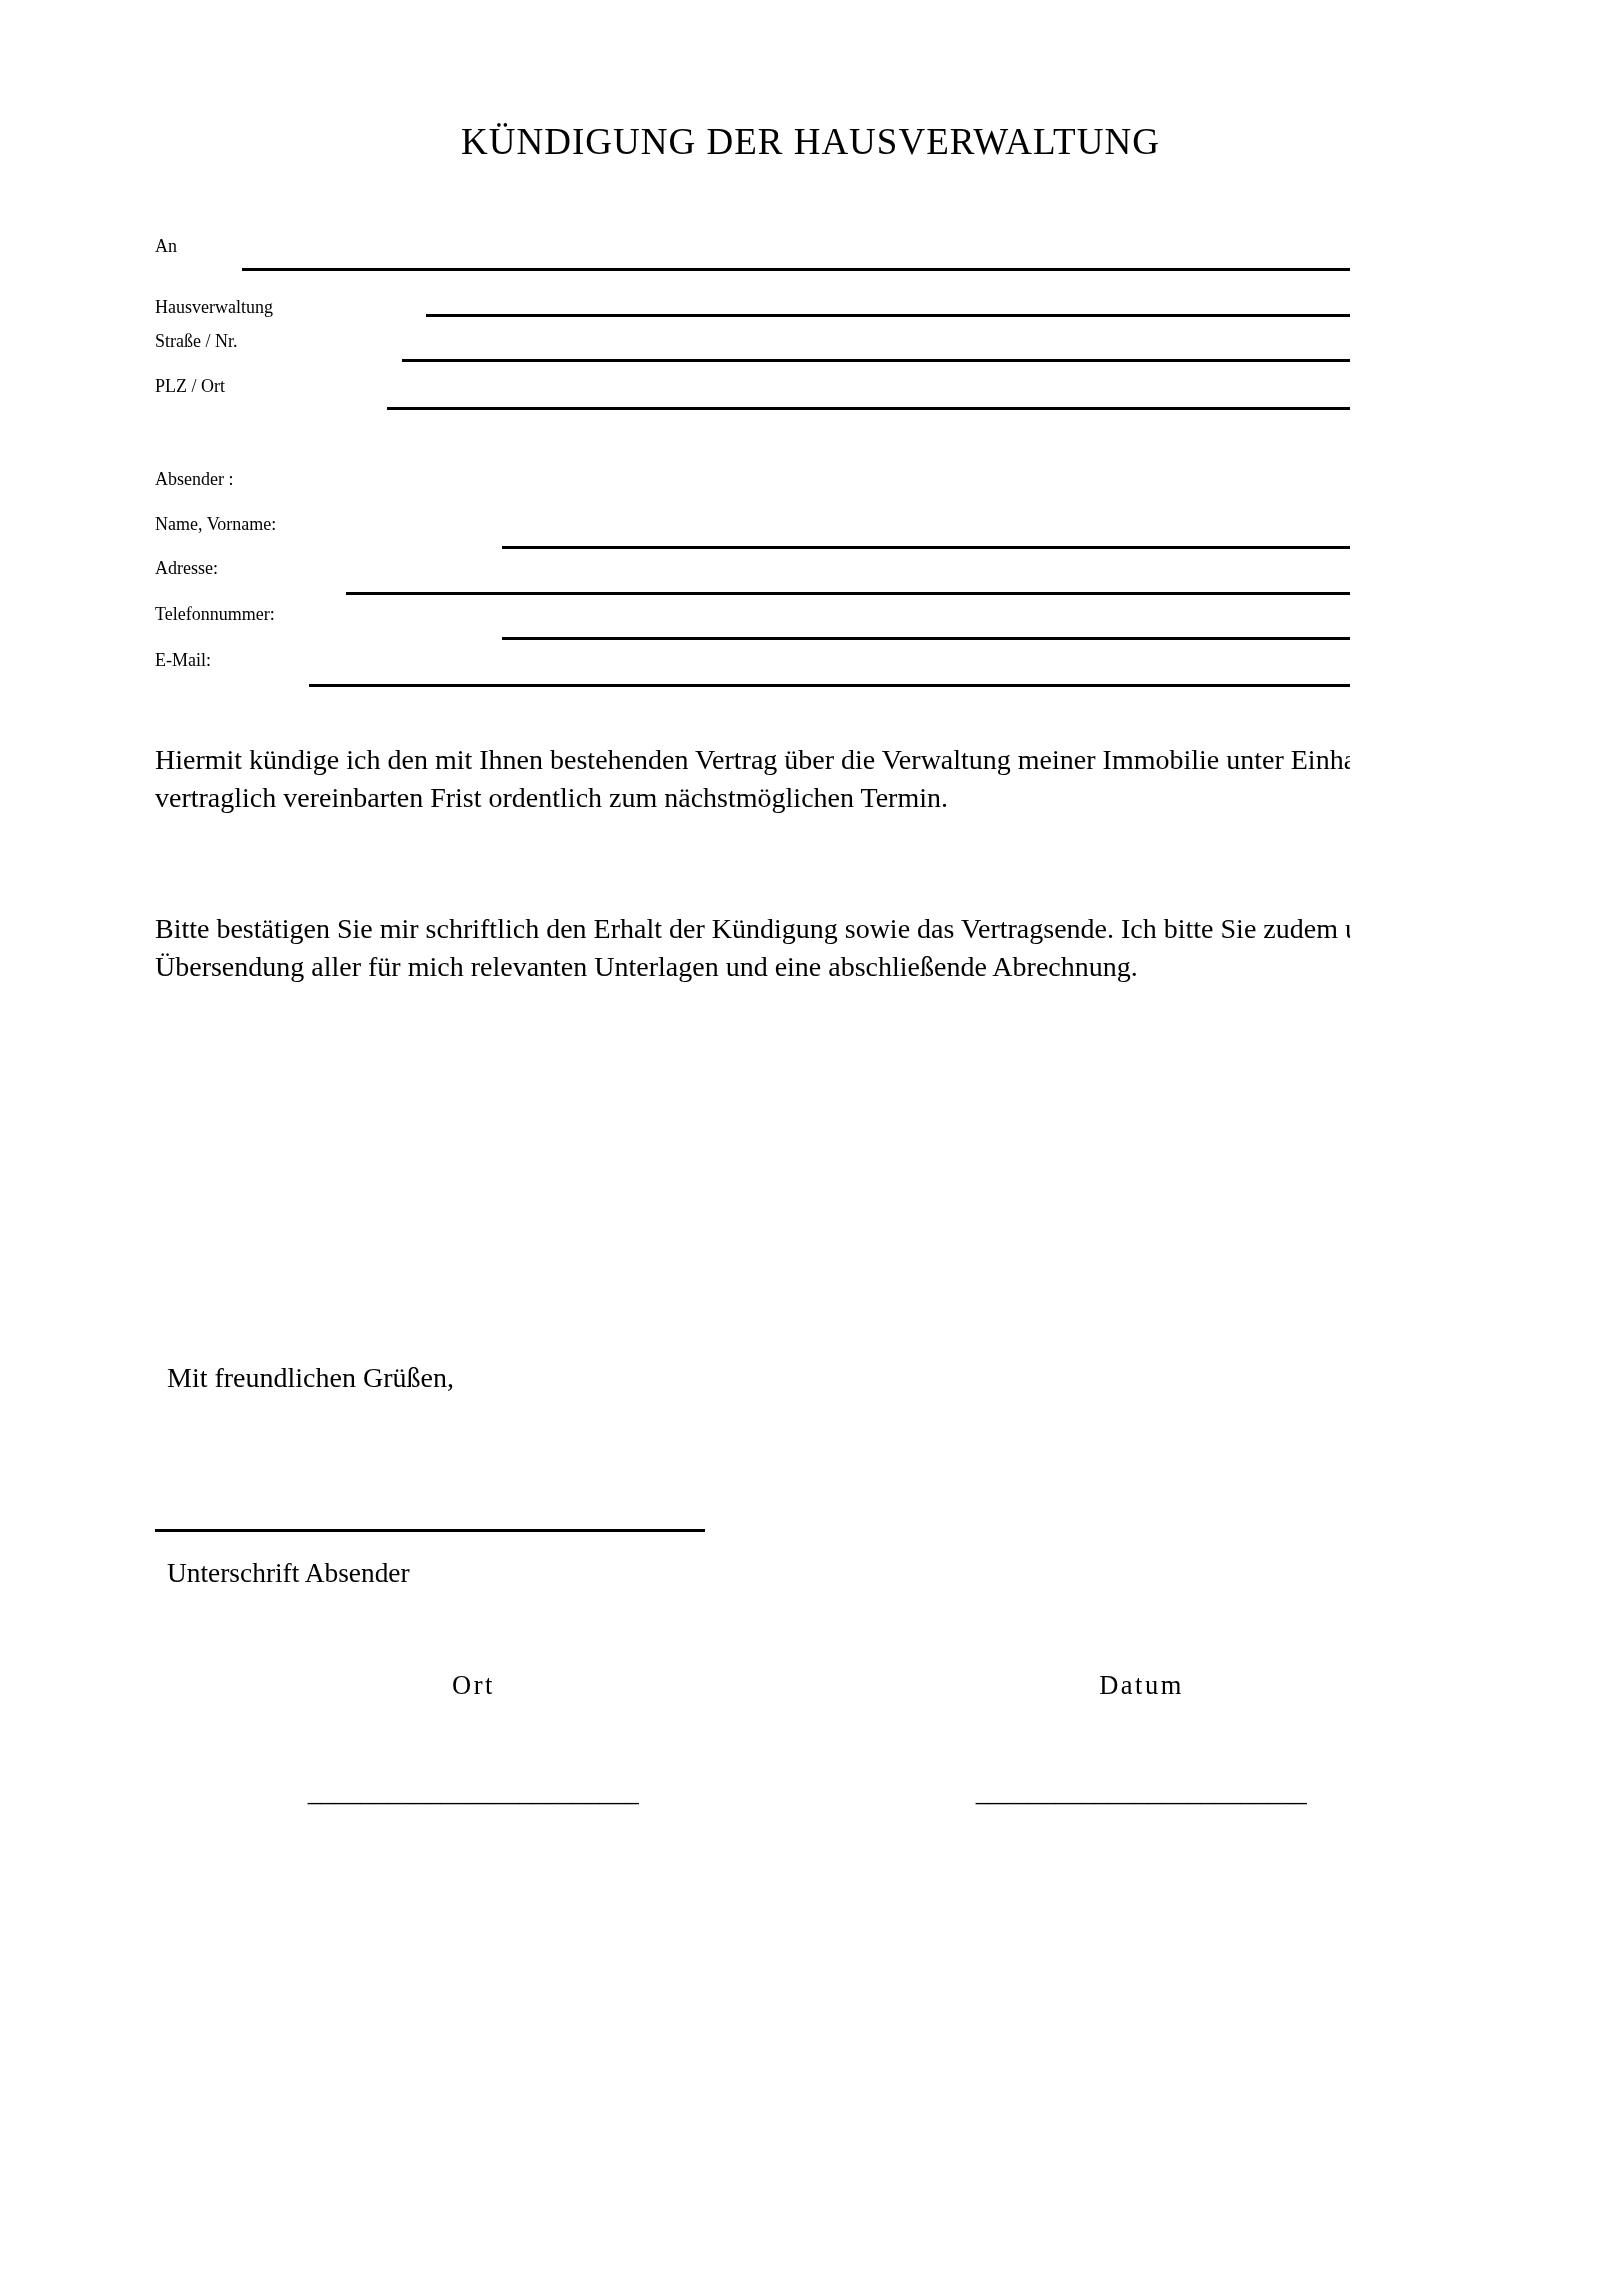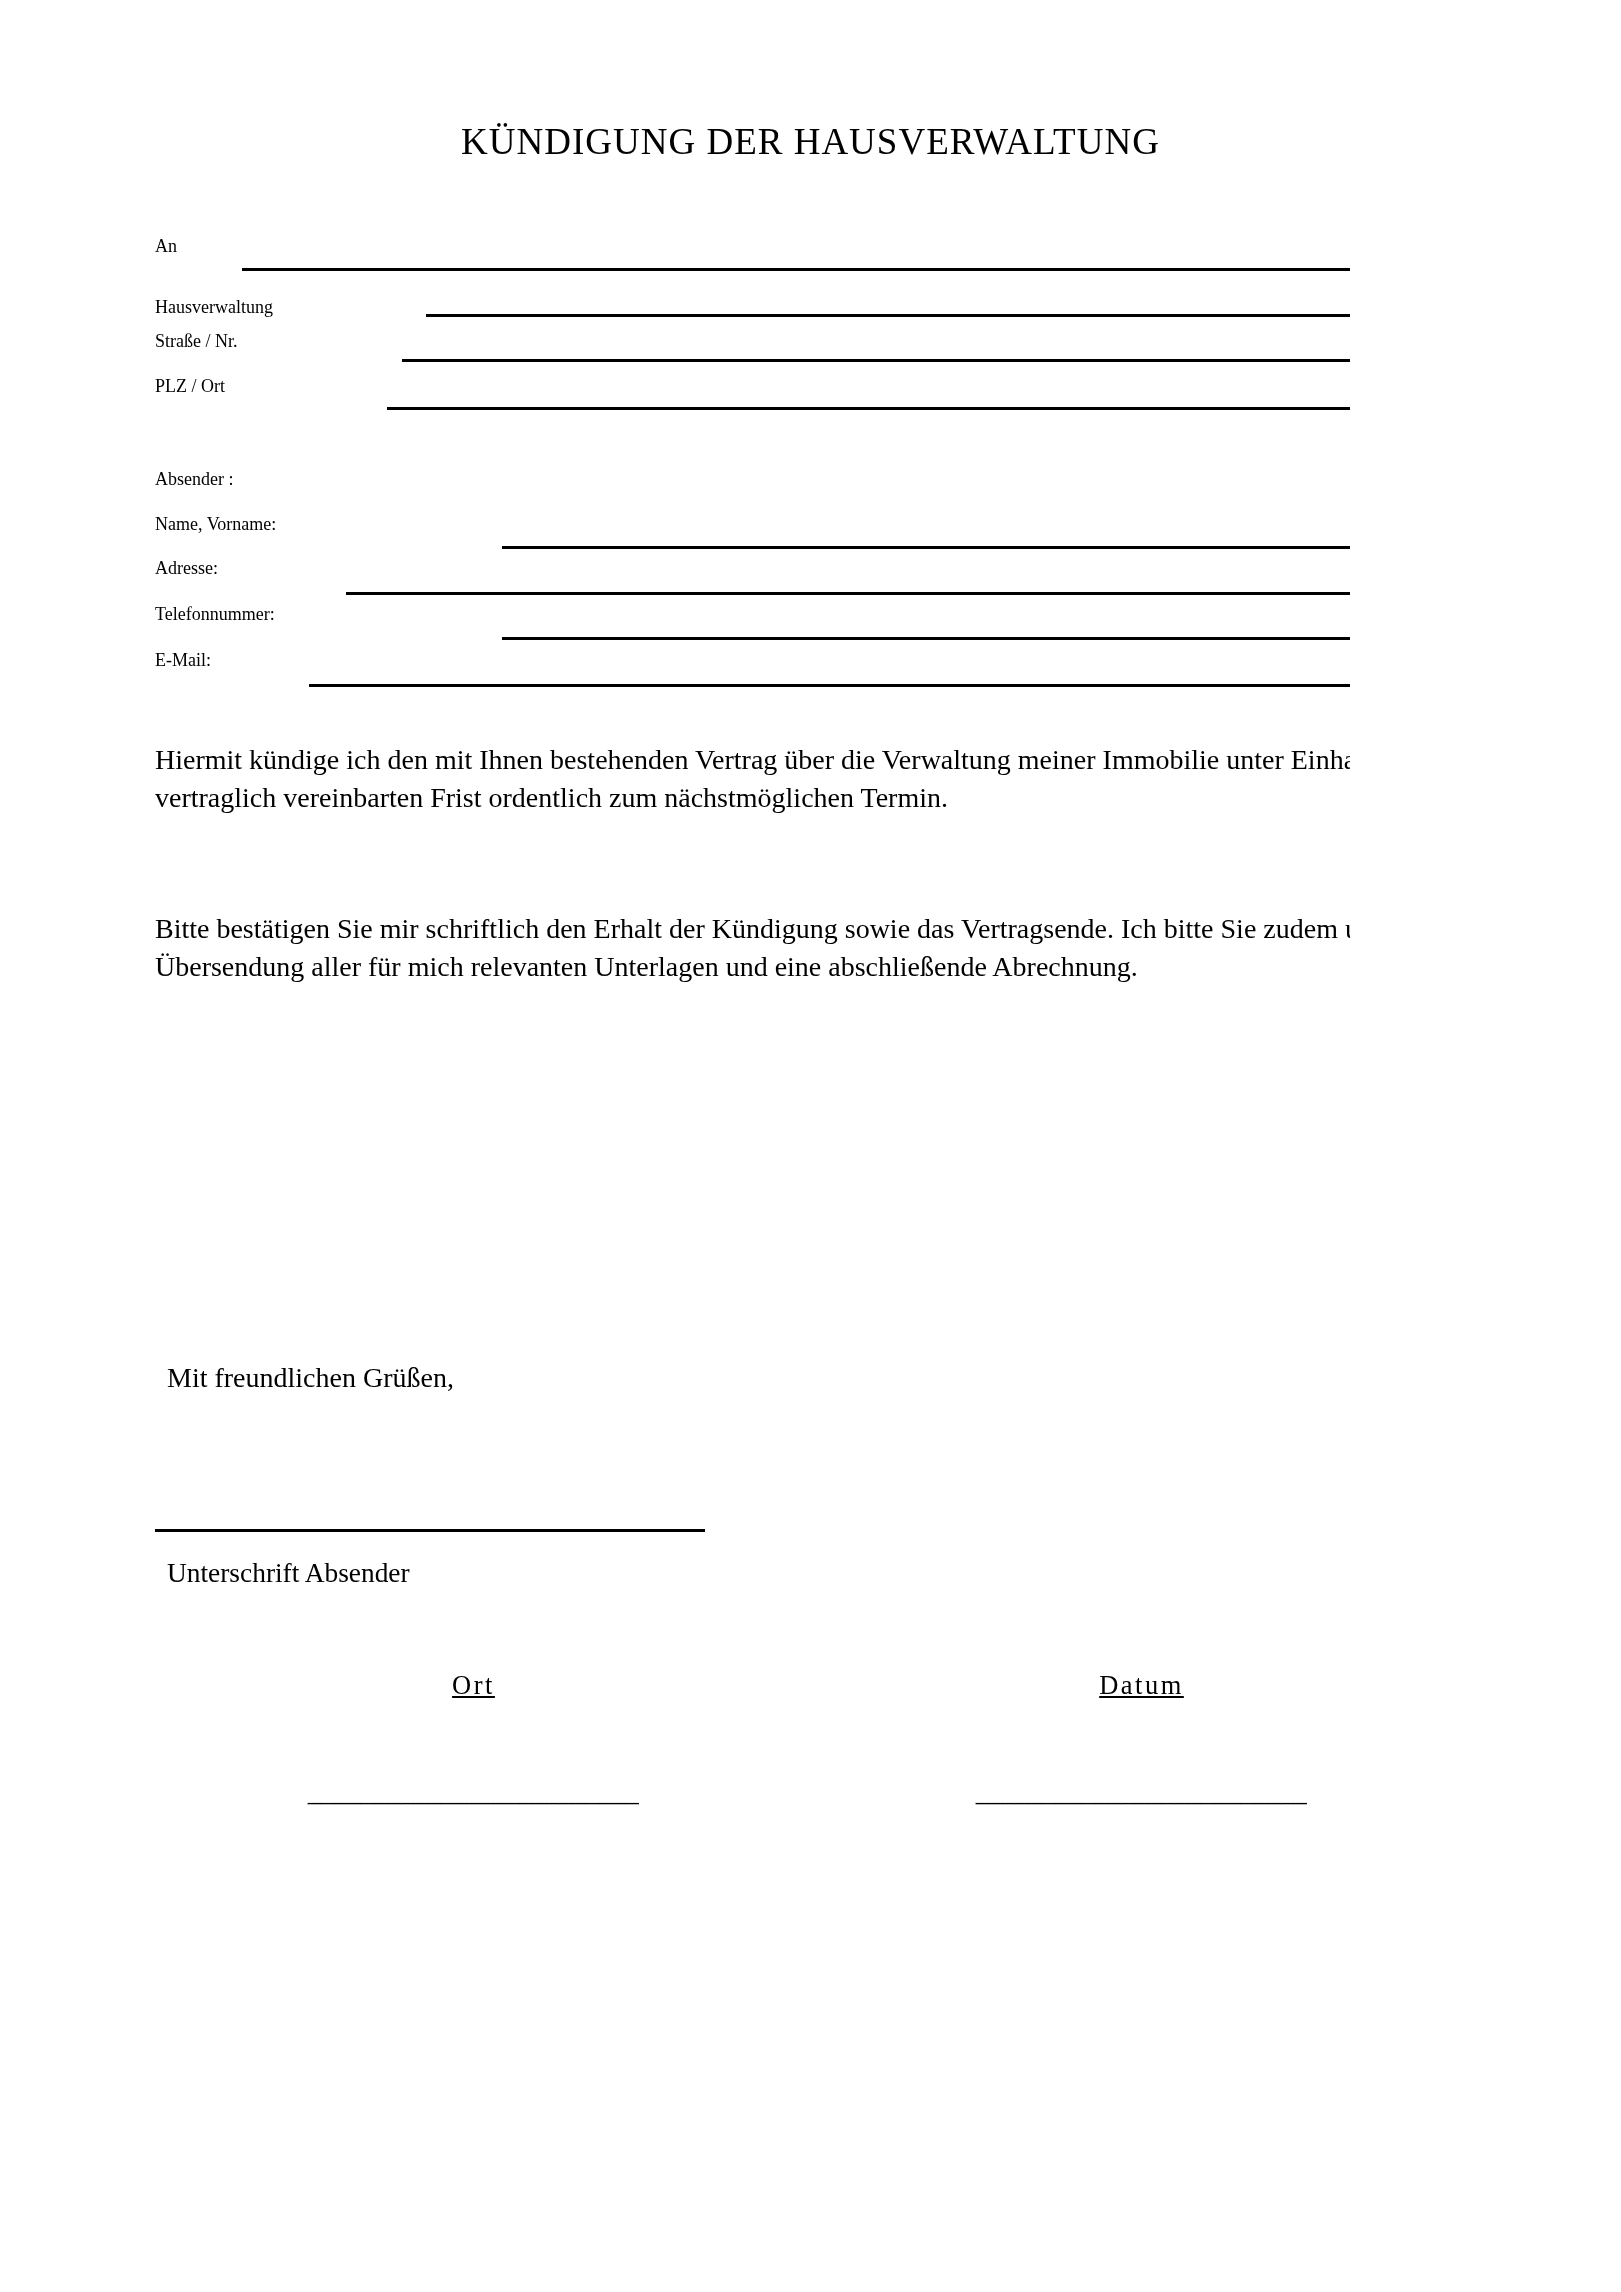--- a/index.html
+++ b/index.html
@@ -64,21 +64,20 @@
     white-space: nowrap;
   }
   .od-label {
     position: absolute;
     top: 1672px;
     width: 323px;
     text-align: center;
     font-size: 26.5px;
     letter-spacing: 2.5px;
     line-height: 1;
-    text-decoration: underline;
   }
   .od-line {
     position: absolute;
     top: 1779px;
     width: 333px;
     overflow: hidden;
     text-align: right;
     font-size: 26.5px;
     line-height: 26.5px;
     white-space: nowrap;

